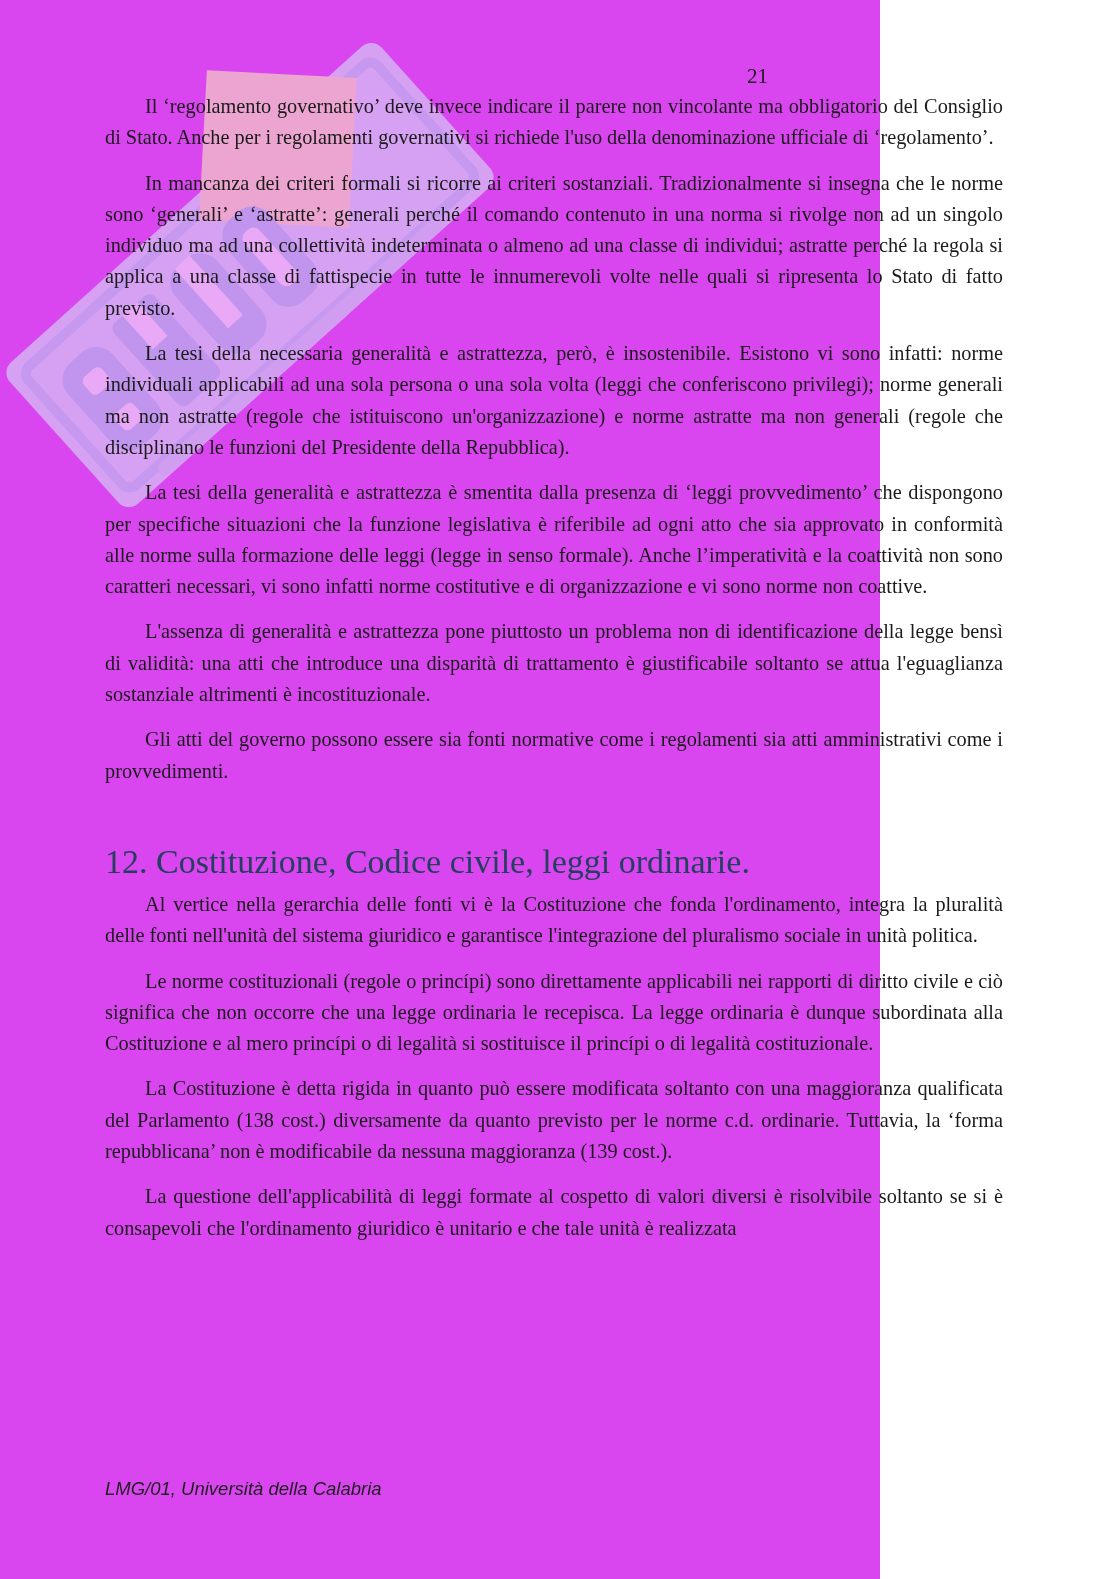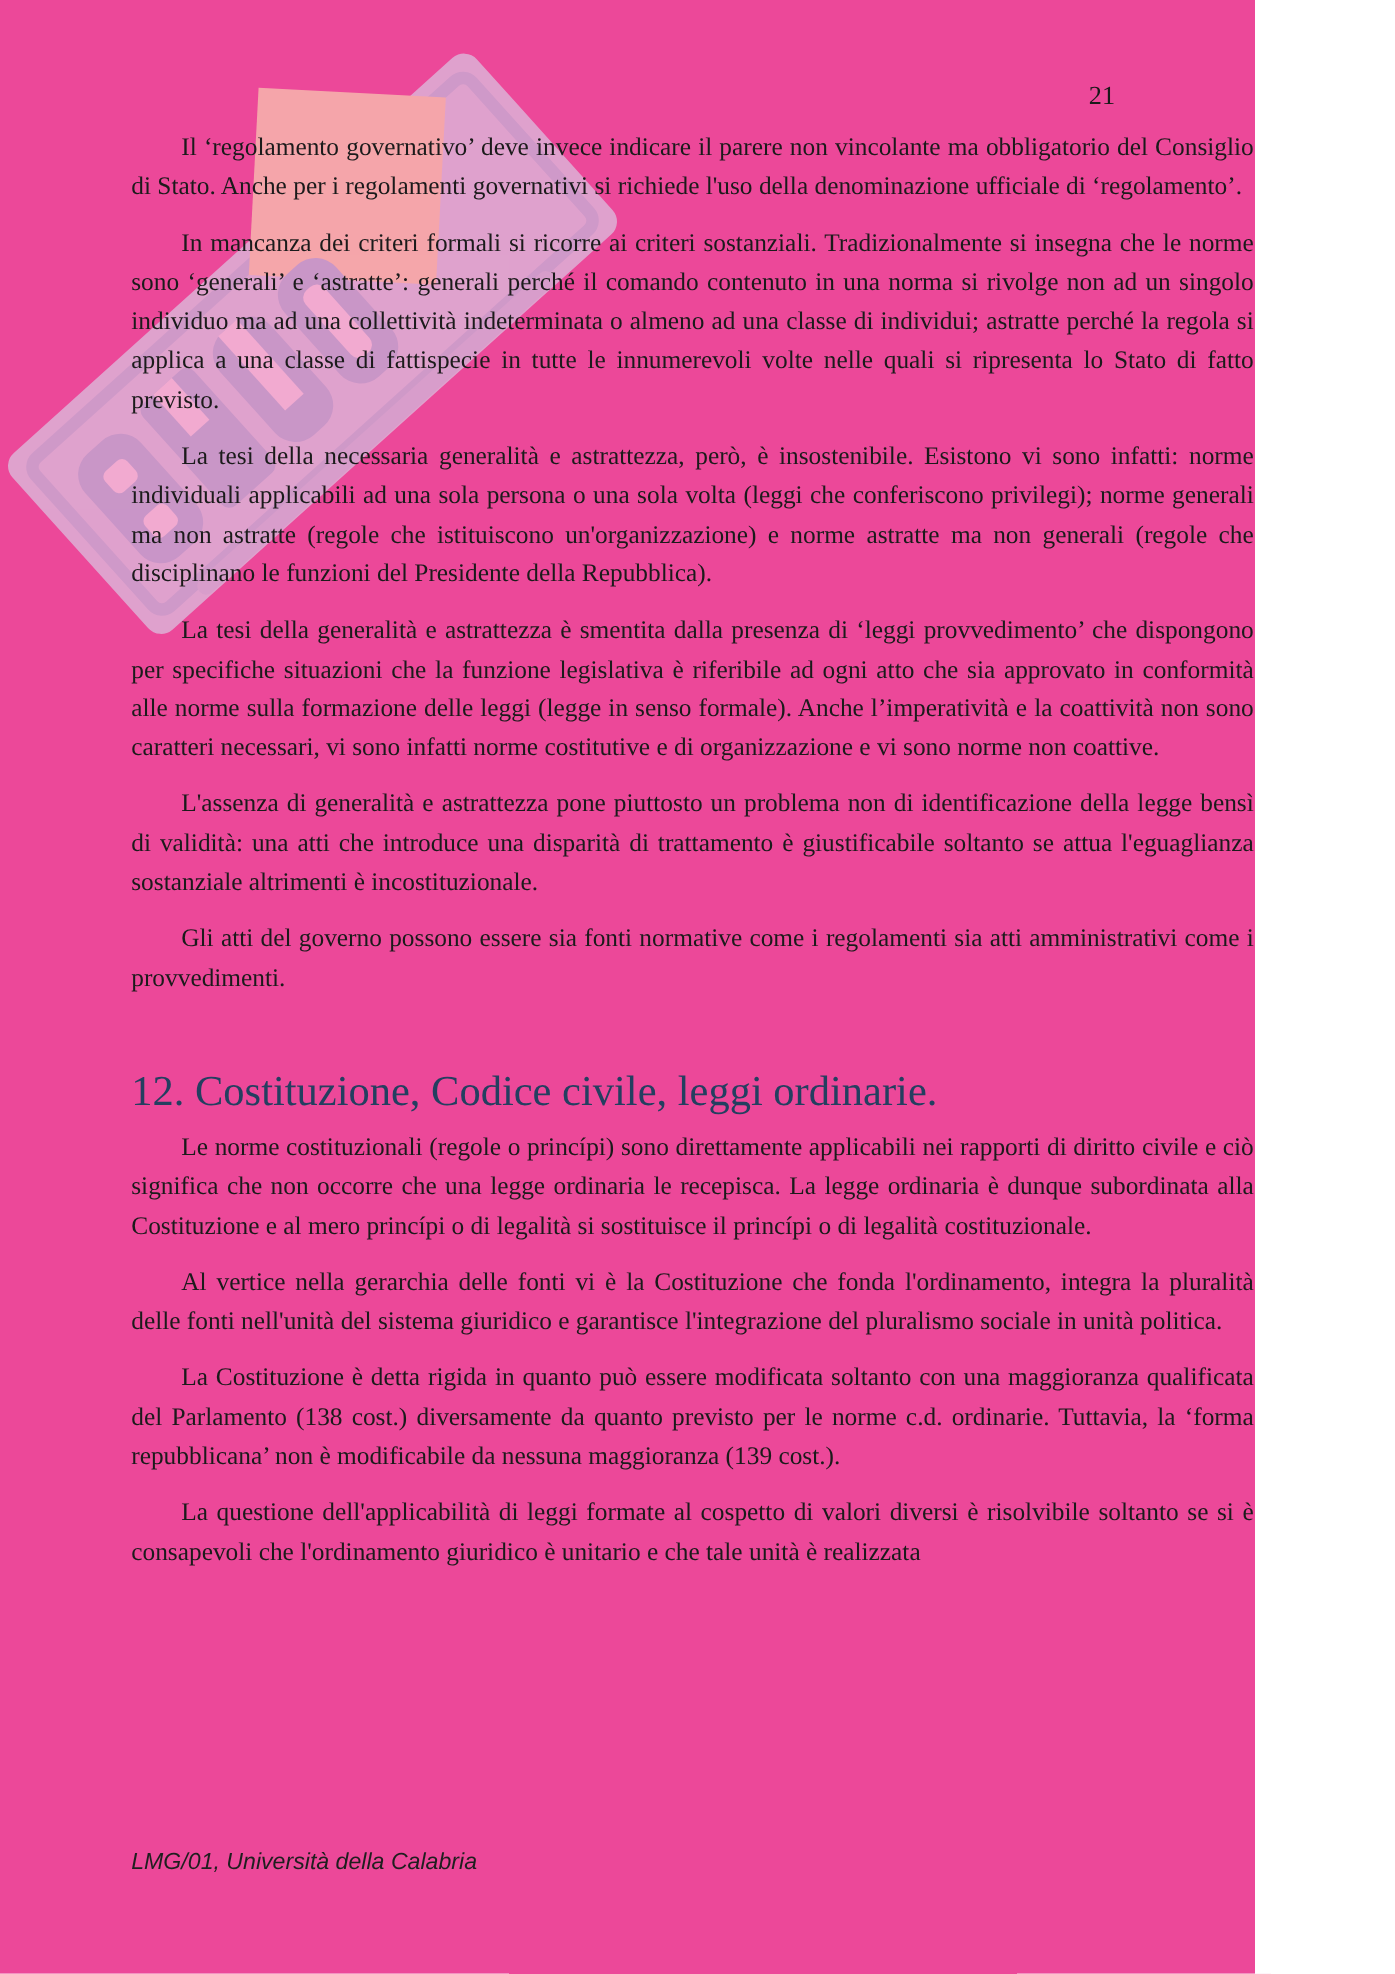--- a/index.html
+++ b/index.html
@@ -1,36 +1,36 @@
 <!DOCTYPE html>
 <html><head>
 <meta charset="utf-8">
 <style>
   html, body { margin: 0; padding: 0; background: #ffffff; }
   body { width: 1116px; height: 1579px; position: relative; overflow: hidden; }
   .page {
-    position: absolute; left: 0; top: 0; width: 1004px; height: 1579px;
-    background: #ec4899;
+    position: absolute; left: 0; top: 0; width: 880px; height: 1579px;
+    background: #d946ef;
   }
   .watermark {
     position: absolute; left: -10px; top: 40px; width: 520px; height: 470px;
     pointer-events: none; z-index: 0;
   }
   .page-number {
     position: absolute; top: 64px; right: 112px;
     font-family: "Liberation Serif", "DejaVu Serif", serif;
     font-size: 21px; color: #1a1a1a; z-index: 2;
   }
   .content {
     position: absolute; left: 105px; top: 91px; width: 898px; z-index: 2;
     font-family: "Liberation Serif", "DejaVu Serif", serif;
     font-size: 20.3px; line-height: 31.3px; color: #1b1b1b;
   }
   .content p {
-    margin: 12px 0 14px 0; text-align: justify; text-indent: 40px;
+    margin: 0 0 14px 0; text-align: justify; text-indent: 40px;
     hyphens: none;
   }
   .section-heading {
     margin: 58px 0 10px 0;
     font-family: "Liberation Serif", "DejaVu Serif", serif;
     font-size: 34px; line-height: 34px; font-weight: normal;
     color: #243f60;
   }
   .footer {
     position: absolute; left: 105px; top: 1478px; z-index: 2;
@@ -70,20 +70,20 @@
   <div class="content">
     <p>Il ‘regolamento governativo’ deve invece indicare il parere non vincolante ma obbligatorio del Consiglio di Stato. Anche per i regolamenti governativi si richiede l'uso della denominazione ufficiale di ‘regolamento’.</p>
     <p>In mancanza dei criteri formali si ricorre ai criteri sostanziali. Tradizionalmente si insegna che le norme sono ‘generali’ e ‘astratte’: generali perché il comando contenuto in una norma si rivolge non ad un singolo individuo ma ad una collettività indeterminata o almeno ad una classe di individui; astratte perché la regola si applica a una classe di fattispecie in tutte le innumerevoli volte nelle quali si ripresenta lo Stato di fatto previsto.</p>
     <p>La tesi della necessaria generalità e astrattezza, però, è insostenibile. Esistono vi sono infatti: norme individuali applicabili ad una sola persona o una sola volta (leggi che conferiscono privilegi); norme generali ma non astratte (regole che istituiscono un'organizzazione) e norme astratte ma non generali (regole che disciplinano le funzioni del Presidente della Repubblica).</p>
     <p>La tesi della generalità e astrattezza è smentita dalla presenza di ‘leggi provvedimento’ che dispongono per specifiche situazioni che la funzione legislativa è riferibile ad ogni atto che sia approvato in conformità alle norme sulla formazione delle leggi (legge in senso formale). Anche l’imperatività e la coattività non sono caratteri necessari, vi sono infatti norme costitutive e di organizzazione e vi sono norme non coattive.</p>
     <p>L'assenza di generalità e astrattezza pone piuttosto un problema non di identificazione della legge bensì di validità: una atti che introduce una disparità di trattamento è giustificabile soltanto se attua l'eguaglianza sostanziale altrimenti è incostituzionale.</p>
     <p>Gli atti del governo possono essere sia fonti normative come i regolamenti sia atti amministrativi come i provvedimenti.</p>
 
     <h2 class="section-heading">12. Costituzione, Codice civile, leggi ordinarie.</h2>
 
+    <p>Al vertice nella gerarchia delle fonti vi è la Costituzione che fonda l'ordinamento, integra la pluralità delle fonti nell'unità del sistema giuridico e garantisce l'integrazione del pluralismo sociale in unità politica.</p>
     <p>Le norme costituzionali (regole o princípi) sono direttamente applicabili nei rapporti di diritto civile e ciò significa che non occorre che una legge ordinaria le recepisca. La legge ordinaria è dunque subordinata alla Costituzione e al mero princípi o di legalità si sostituisce il princípi o di legalità costituzionale.</p>
-    <p>Al vertice nella gerarchia delle fonti vi è la Costituzione che fonda l'ordinamento, integra la pluralità delle fonti nell'unità del sistema giuridico e garantisce l'integrazione del pluralismo sociale in unità politica.</p>
     <p>La Costituzione è detta rigida in quanto può essere modificata soltanto con una maggioranza qualificata del Parlamento (138 cost.) diversamente da quanto previsto per le norme c.d. ordinarie. Tuttavia, la ‘forma repubblicana’ non è modificabile da nessuna maggioranza (139 cost.).</p>
     <p>La questione dell'applicabilità di leggi formate al cospetto di valori diversi è risolvibile soltanto se si è consapevoli che l'ordinamento giuridico è unitario e che tale unità è realizzata</p>
   </div>
 
   <div class="footer">LMG/01, Università della Calabria</div>
 </div>
 
 </body></html>

